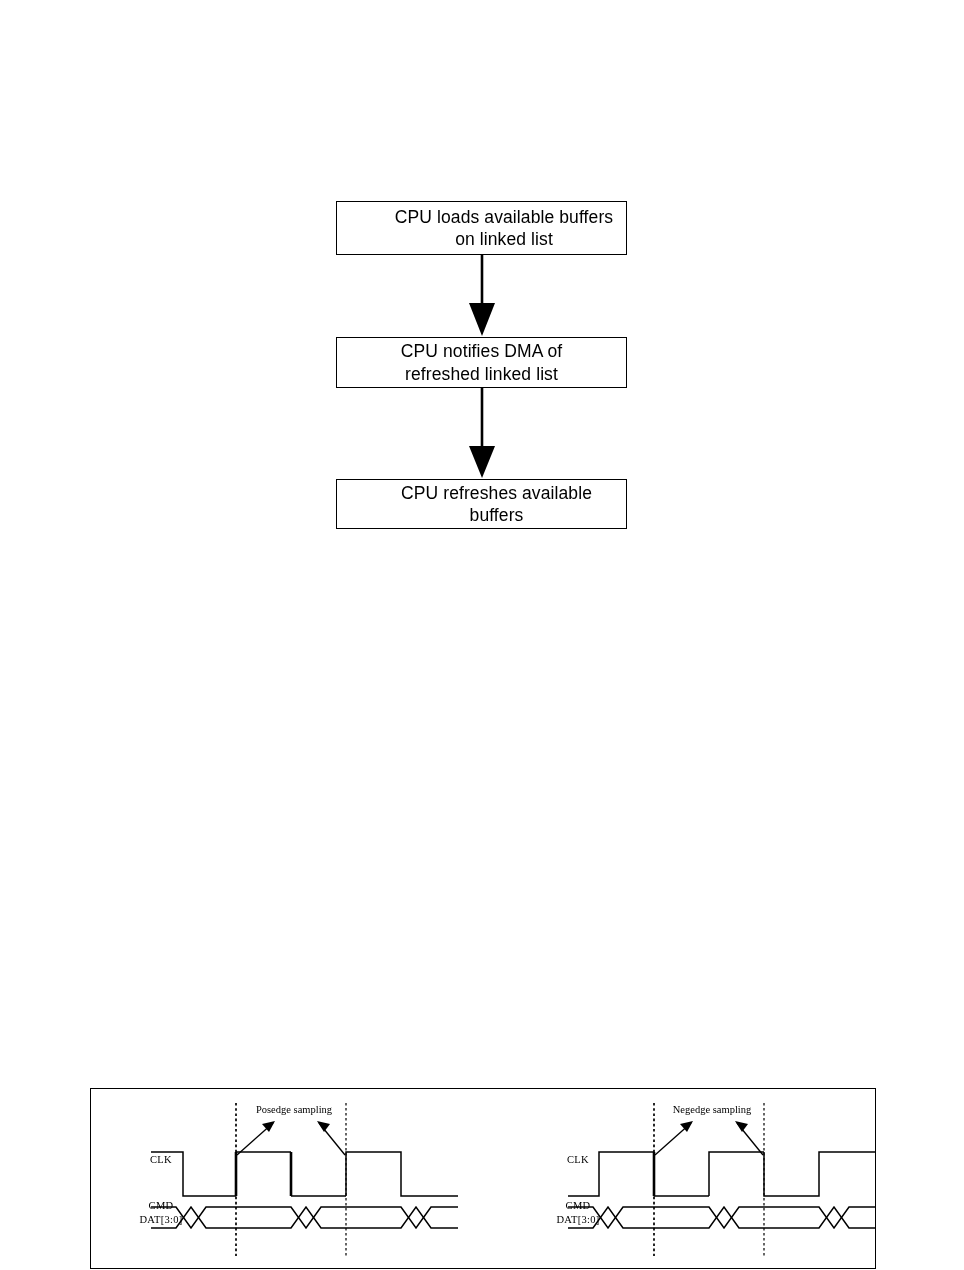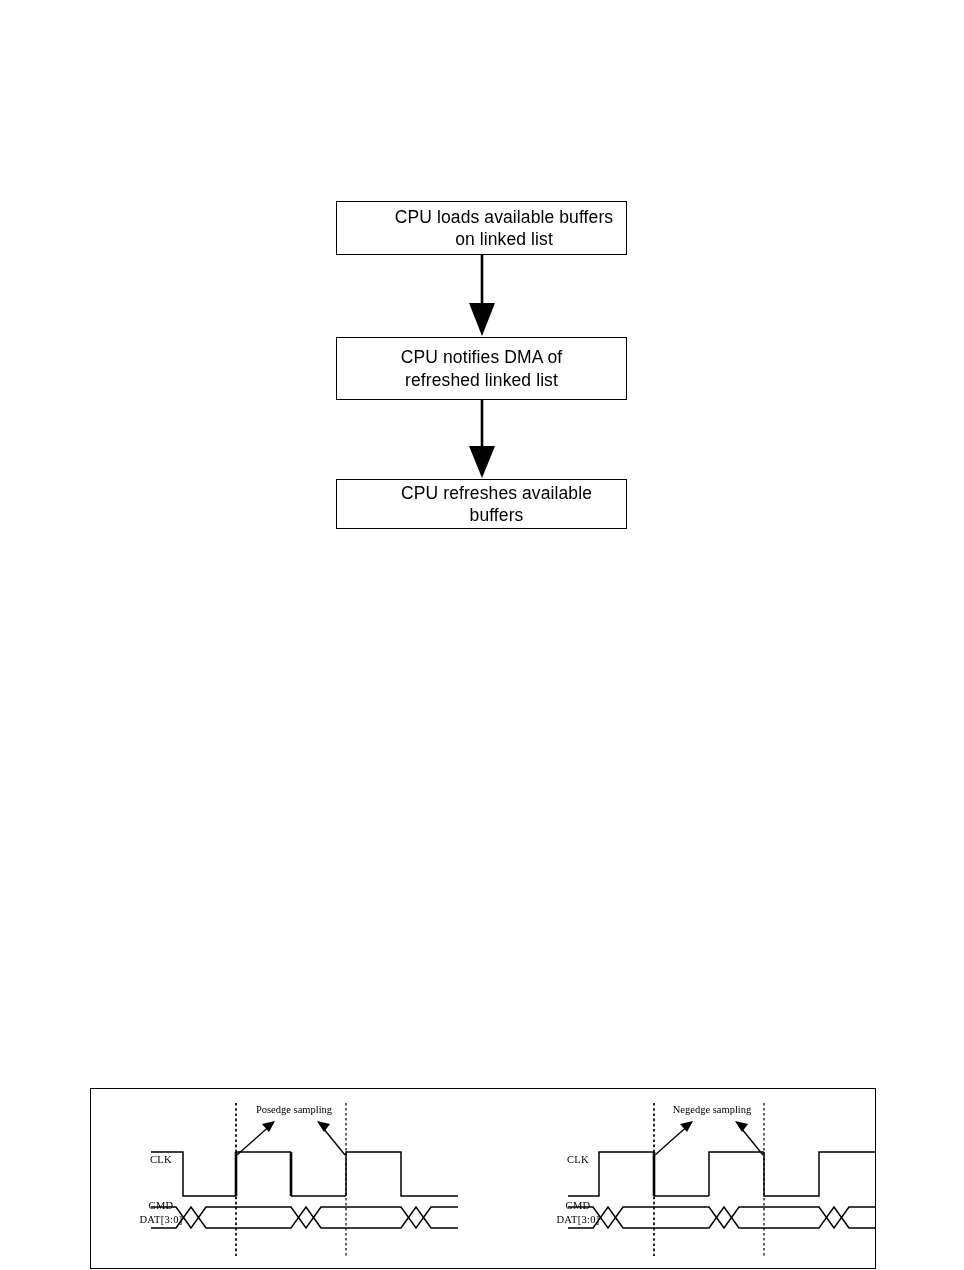--- a/index.html
+++ b/index.html
@@ -38,21 +38,21 @@
     line-height: 1.28;
     color: #000000;
     letter-spacing: 0.1px;
   }
   .flow-box-text {
     display: block;
     white-space: pre-line;
     padding: 0 6px;
   }
   #flow-box-0 { left: 336px; top: 201px; width: 291px; height: 54px; padding-left: 45px; }
-  #flow-box-1 { left: 336px; top: 337px; width: 291px; height: 63px; }
+  #flow-box-1 { left: 336px; top: 337px; width: 291px; height: 51px; }
   #flow-box-2 { left: 336px; top: 479px; width: 291px; height: 50px; padding-left: 30px; }
 
   .flow-arrow-svg {
     position: absolute;
     left: 0; top: 0;
     width: 964px; height: 600px;
     pointer-events: none;
   }
 
   

